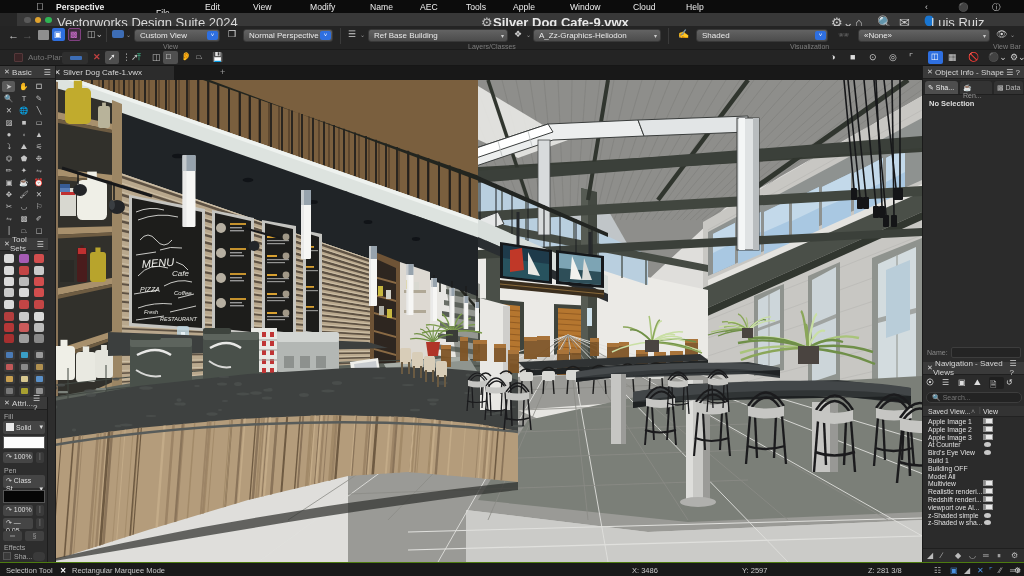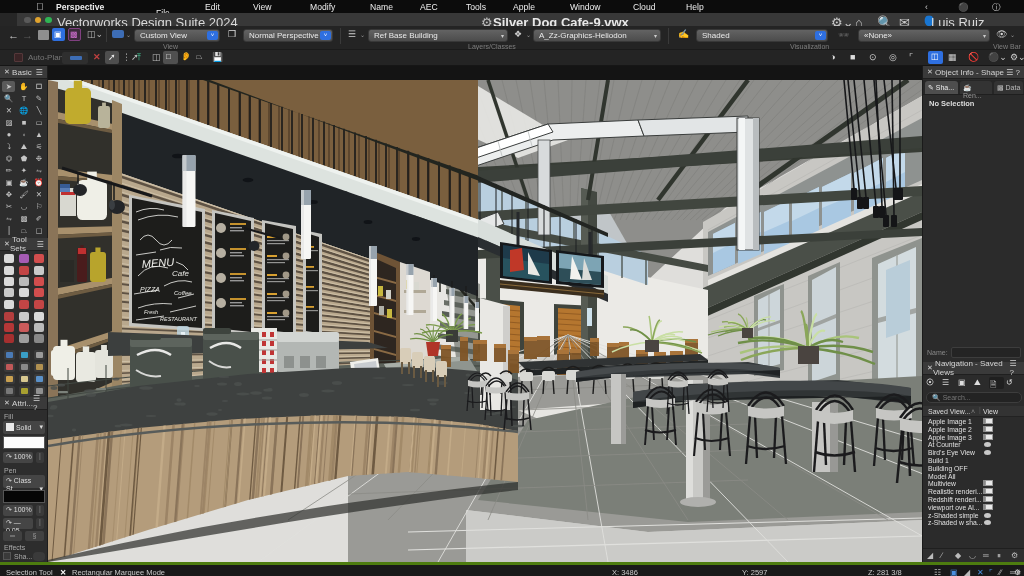--- a/index.html
+++ b/index.html
@@ -97,20 +97,24 @@
 <span class="abs" style="left:850px;top:2px;color:#ddd;font-size:9px">■</span>
 <span class="abs" style="left:869px;top:2px;color:#ccc;font-size:9px">⊙</span>
 <span class="abs" style="left:889px;top:2px;color:#ccc;font-size:9px">◎</span>
 <span class="abs" style="left:909px;top:2px;color:#ccc;font-size:9px">⌜</span>
 <span class="abs" style="left:948px;top:2px;color:#ccc;font-size:9px">▦</span>
 <span class="abs" style="left:968px;top:2px;color:#aaa;font-size:9px">🚫</span>
 <span class="abs" style="left:988px;top:2px;color:#ccc;font-size:9px">⚫⌄</span>
 <span class="abs" style="left:1010px;top:2px;color:#ccc;font-size:9px">⚙⌄</span>
 </div>
 <div class="abs" style="left:48px;top:66px;width:874px;height:496px;background:#141414">
+<div class="abs" style="left:0;top:0;width:874px;height:14px;background:#181818">
+<div class="abs" style="left:0;top:0;width:126px;height:14px;background:#2c2c2c;color:#d8d8d8;font-size:8px;padding:2px 0 0 6px">✕ Silver Dog Cafe-1.vwx</div>
+<span class="abs" style="left:172px;top:1px;color:#999;font-size:9px">+</span>
+</div>
 <svg width="874" height="482" viewBox="0 0 874 482" xmlns="http://www.w3.org/2000/svg" style="position:absolute;left:0;top:14px;display:block">
 <rect x="0" y="0" width="874" height="482" fill="#dfdedb"></rect>
 <polygon points="150.0,0.0 874.0,0.0 874.0,16.0 677.0,128.0 600.0,200.0 520.0,242.0 430.0,152.0" fill="#8e8e8b"></polygon>
 <g stroke="#7e7e7b" stroke-width="0.6">
 <line x1="160" y1="0" x2="358" y2="140"></line>
 <line x1="174" y1="0" x2="364" y2="140"></line>
 <line x1="188" y1="0" x2="371" y2="140"></line>
 <line x1="202" y1="0" x2="377" y2="140"></line>
 <line x1="216" y1="0" x2="383" y2="140"></line>
 <line x1="230" y1="0" x2="390" y2="140"></line>
@@ -1270,21 +1274,21 @@
 <path d="M700,250 Q689,240 680,242" stroke="#c9dfa4"></path>
 <path d="M700,250 Q684,250 670,256" stroke="#6f8f48"></path>
 <path d="M700,250 Q699,237 698,238" stroke="#a9c47a"></path>
 <path d="M700,250 Q689,241 680,243" stroke="#8aa659"></path>
 <path d="M700,250 Q678,249 660,255" stroke="#6f8f48"></path>
 <path d="M700,250 Q713,236 723,237" stroke="#c9dfa4"></path>
 </g>
 <rect x="694" y="248" width="11" height="10" fill="#4a4440"></rect>
 </svg>
 </div>
-<div class="abs" style="left:0;top:66px;width:48px;height:496px;background:#2d2d2d;border-right:1px solid #1c1c1c">
+<div class="abs" style="left:0;top:66px;width:56px;height:496px;background:#2d2d2d;border-right:1px solid #1c1c1c">
 <div class="palhead"><span style="font-size:7px">✕</span>&nbsp;Basic<span style="margin-left:auto">☰</span></div>
 <span class="abs" style="left:2px;top:15px;width:13px;height:11px;background:#5a5a5a;border-radius:2px"></span>
 <span class="abs" style="left:3px;top:16px;width:12px;height:10px;color:#c6c6c6;font-size:7.5px;text-align:center;line-height:10px">➤</span>
 <span class="abs" style="left:18px;top:16px;width:12px;height:10px;color:#c6c6c6;font-size:7.5px;text-align:center;line-height:10px">✋</span>
 <span class="abs" style="left:33px;top:16px;width:12px;height:10px;color:#c6c6c6;font-size:7.5px;text-align:center;line-height:10px">🞐</span>
 <span class="abs" style="left:3px;top:28px;width:12px;height:10px;color:#c6c6c6;font-size:7.5px;text-align:center;line-height:10px">🔍</span>
 <span class="abs" style="left:18px;top:28px;width:12px;height:10px;color:#c6c6c6;font-size:7.5px;text-align:center;line-height:10px">T</span>
 <span class="abs" style="left:33px;top:28px;width:12px;height:10px;color:#c6c6c6;font-size:7.5px;text-align:center;line-height:10px">✎</span>
 <span class="abs" style="left:3px;top:40px;width:12px;height:10px;color:#c6c6c6;font-size:7.5px;text-align:center;line-height:10px">✕</span>
 <span class="abs" style="left:18px;top:40px;width:12px;height:10px;color:#c6c6c6;font-size:7.5px;text-align:center;line-height:10px">🌐</span>
@@ -1451,25 +1455,25 @@
 <div class="abs" style="left:0;top:482px;width:102px;height:14px;background:#2e2e2e;border-top:1px solid #1f1f1f">
 <span class="abs" style="left:4px;top:2px;font-size:8px;color:#bbb">◢</span>
 <span class="abs" style="left:18px;top:2px;font-size:8px;color:#bbb">∕</span>
 <span class="abs" style="left:32px;top:2px;font-size:8px;color:#bbb">◆</span>
 <span class="abs" style="left:46px;top:2px;font-size:8px;color:#bbb">◡</span>
 <span class="abs" style="left:60px;top:2px;font-size:8px;color:#bbb">═</span>
 <span class="abs" style="left:74px;top:2px;font-size:8px;color:#bbb">⏸</span>
 <span class="abs" style="left:88px;top:2px;font-size:8px;color:#bbb">⚙</span>
 </div>
 </div>
-<div class="abs" style="left:0;top:562px;width:1024px;height:14px;background:#191919;border-top:3px solid #4d7c0f;color:#c9c9c9;font-size:7.5px">
+<div class="abs" style="left:0;top:562px;width:1024px;height:14px;background:#191919;border-top:1px solid #4d7c0f;color:#c9c9c9;font-size:7.5px">
 <span class="abs" style="left:6px;top:3px">Selection Tool</span>
 <span class="abs" style="left:60px;top:3px;font-weight:bold;color:#fff">✕</span>
 <span class="abs" style="left:72px;top:3px">Rectangular Marquee Mode</span>
-<span class="abs" style="left:612px;top:3px">X: 3486</span>
+<span class="abs" style="left:632px;top:3px">X: 3486</span>
 <span class="abs" style="left:742px;top:3px">Y: 2597</span>
 <span class="abs" style="left:868px;top:3px">Z: 281 3/8</span>
 <span class="abs" style="left:934px;top:3px;color:#bbb;font-size:8px">☷</span>
 <span class="abs" style="left:950px;top:3px;color:#4a90e0;font-size:8px">▣</span>
 <span class="abs" style="left:964px;top:3px;color:#bbb;font-size:8px">◢</span>
 <span class="abs" style="left:977px;top:3px;color:#4a90e0;font-size:8px">✕</span>
 <span class="abs" style="left:989px;top:3px;color:#4a90e0;font-size:8px">⌜</span>
 <span class="abs" style="left:999px;top:3px;color:#bbb;font-size:8px">∕∕</span>
 <span class="abs" style="left:1010px;top:3px;color:#bbb;font-size:8px">═</span>
 <span class="abs" style="left:1016px;top:3px;color:#bbb;font-size:8px">⏸</span>

